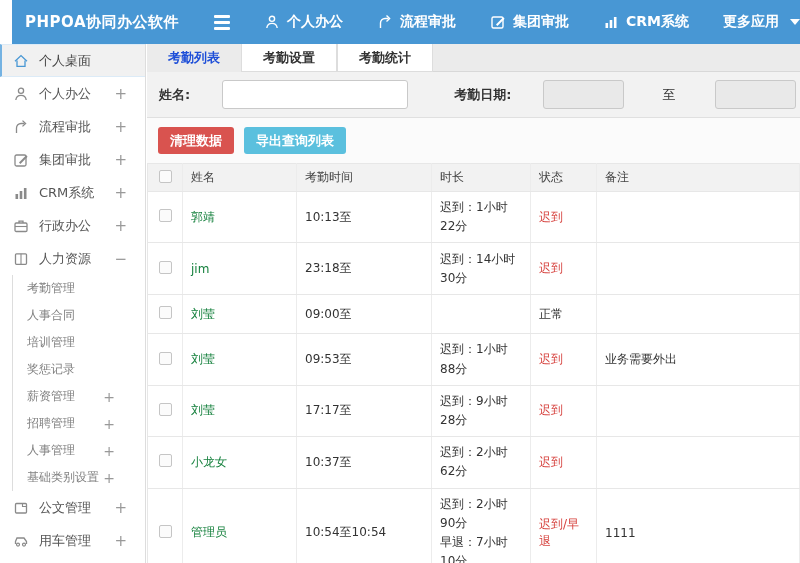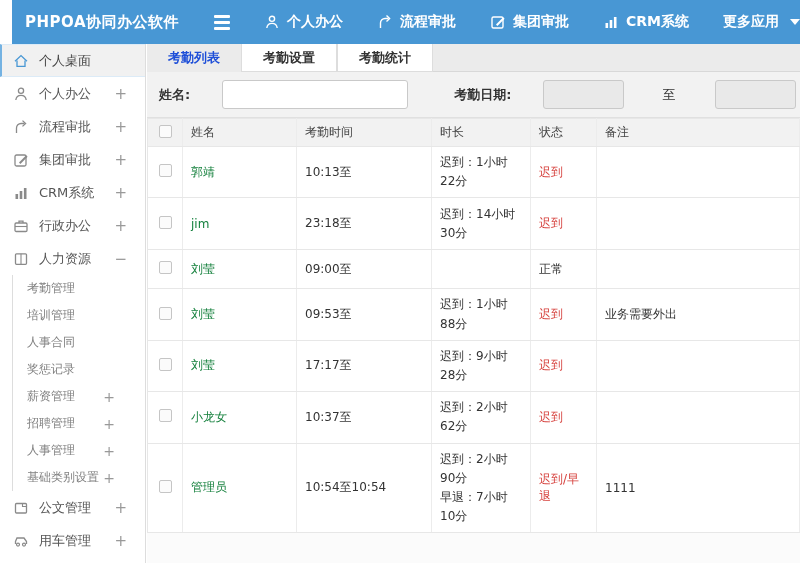--- a/index.html
+++ b/index.html
@@ -197,25 +197,25 @@
     <span class="lbl">人力资源</span>
     <span class="exp">−</span>
   </div>
 
   <div class="submenu">
     <div class="subitem">
       <span class="lbl">考勤管理</span>
       <span class="exp"></span>
     </div>
     <div class="subitem">
+      <span class="lbl">人事合同</span>
+      <span class="exp"></span>
+    </div>
+    <div class="subitem">
       <span class="lbl">培训管理</span>
-      <span class="exp"></span>
-    </div>
-    <div class="subitem">
-      <span class="lbl">人事合同</span>
       <span class="exp"></span>
     </div>
     <div class="subitem">
       <span class="lbl">奖惩记录</span>
       <span class="exp"></span>
     </div>
     <div class="subitem">
       <span class="lbl">薪资管理</span>
       <span class="exp">+</span>
     </div>
@@ -264,20 +264,24 @@
   <div class="filterbar">
     <label>姓名:</label>
     <input class="inp name" type="text" style="">
     <label class="datelabel">考勤日期:</label>
     <input class="inp date" type="text" style="">
     <span class="tolabel">至</span>
     <input class="inp date" type="text" style="">
     <button class="btn-search">查 询</button>
   </div>
 
+  <div class="btnrow">
+    <button class="btn danger">清理数据</button>
+    <button class="btn info">导出查询列表</button>
+  </div>
 
   <table>
     <colgroup>
       <col style="width:35px">
         <col style="width:114px">
         <col style="width:135px">
       <col style="width:99px">
         <col style="width:66px">
         <col>
     </colgroup>

